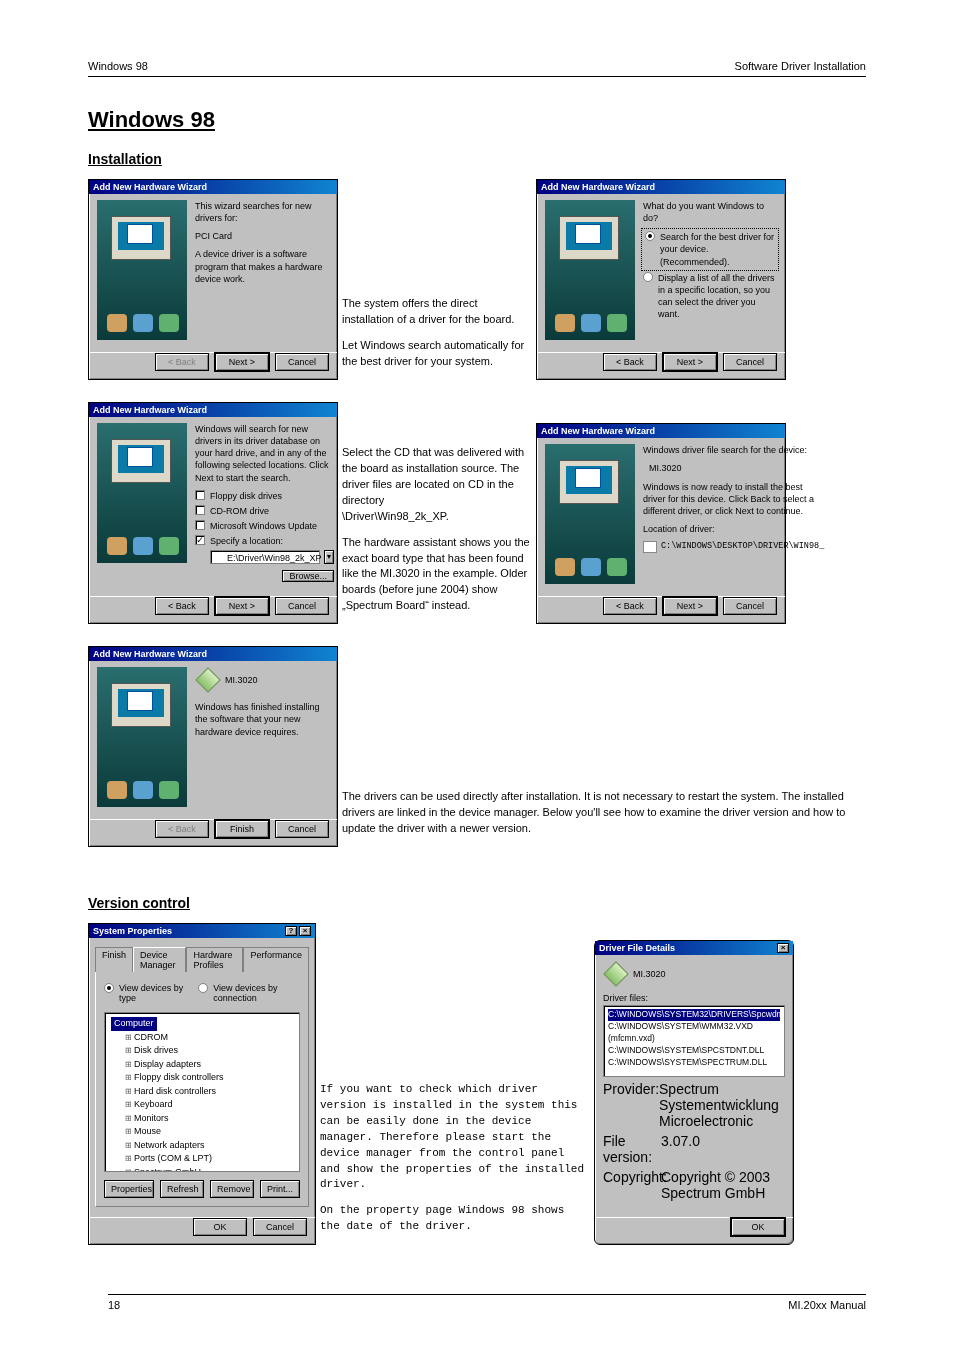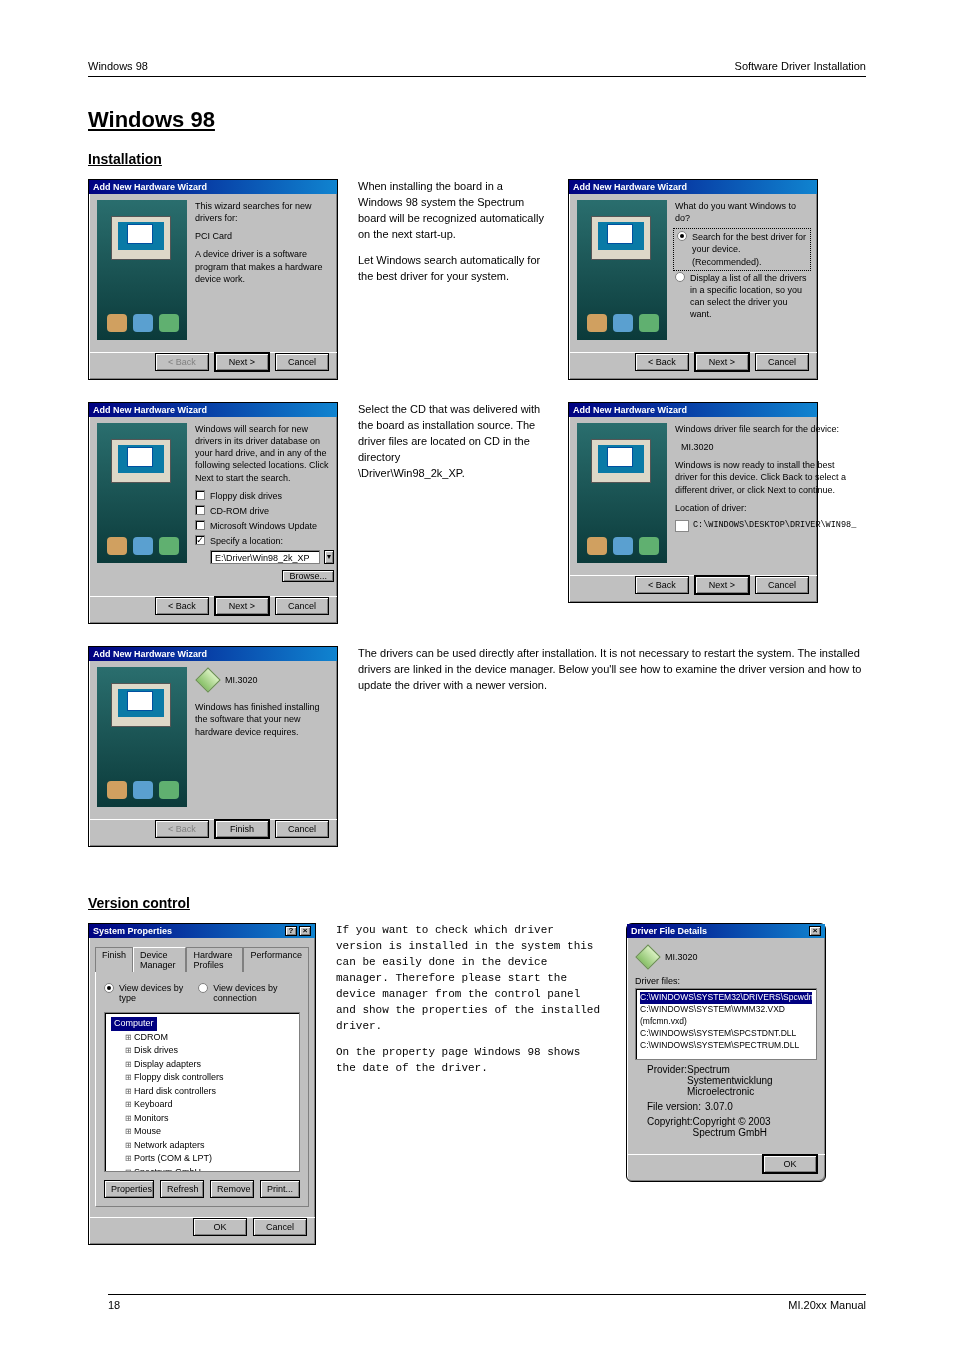--- a/index.html
+++ b/index.html
@@ -20,21 +20,21 @@
   h1.title {
     font-size: 22px; font-weight: bold;
     text-decoration: underline;
     margin-bottom: 18px;
   }
   h2.subtitle {
     font-size: 14px; font-weight: bold;
     text-decoration: underline;
     margin-bottom: 12px;
   }
-  .row { display: flex; gap: 20px; margin-bottom: 22px; align-items: flex-start; }
+  .row { display: flex; gap: 4px; margin-bottom: 22px; align-items: flex-end; }
   .bodytext { font-size: 11px; line-height: 1.45; color: #000; }
   .bodytext p { margin-bottom: 10px; }
   .flex-fill { flex: 1 1 0; }
 
   
   .win {
     font-family: Tahoma, "MS Sans Serif", sans-serif;
     font-size: 9px;
     color: #000;
     background: #c0c0c0;
@@ -100,21 +100,21 @@
   .checkbox, .radio { display:flex; align-items:flex-start; gap:5px; margin:3px 0; font-size:9px;}
   .checkbox .box { width:10px; height:10px; background:#fff; border:1px solid #808080; box-shadow: inset 1px 1px 0 #000; flex-shrink:0;}
   .checkbox .box.checked::after{content:"✓"; font-size:9px; line-height:8px; display:block; text-align:center;}
   .radio .dot { width:10px; height:10px; border-radius:50%; background:#fff; border:1px solid #808080; flex-shrink:0; position:relative;}
   .radio .dot.on::after{content:""; position:absolute; inset:2px; background:#000; border-radius:50%;}
   .radio.dashed { outline:1px dotted #000; outline-offset:1px; padding:1px 2px;}
 
   .sunken-input {
     background:#fff; border:1px solid #808080;
     box-shadow: inset 1px 1px 0 #000;
-    padding:1px 4px; font-size:9px; height:14px; line-height:12px;
+    padding:1px 16px; font-size:9px; height:14px; line-height:12px;
     display:inline-block;
   }
 
   
   .tabs { display:flex; gap:0; margin-top:4px;}
   .tab {
     background:#c0c0c0; border:1px solid #808080; border-bottom:none;
     padding:2px 6px; font-size:9px; position:relative; top:1px;
   }
   .tab.active { background:#c0c0c0; border-color:#fff #808080 #c0c0c0 #fff; z-index:2;}
@@ -128,21 +128,21 @@
   .tree ul { list-style:none; padding-left:14px;}
   .tree li::before{ content:"⊞ "; color:#606060; font-size:8px;}
   .tree li.minus::before{ content:"⊟ "; }
 
   
   .filesbox {
     background:#fff; border:1px solid #808080; box-shadow: inset 1px 1px 0 #000;
     padding:3px 4px; font-size:8.5px; line-height:1.4; height:72px; overflow:hidden;
   }
   .filesbox .sel { background:#000080; color:#fff; display:block;}
-  .kv { display:flex; font-size:10px; margin:4px 12px;}
+  .kv { display:flex; font-size:14px; margin:4px 0;}
   .kv .k { width:58px;}
   .diamond {
     width:18px; height:18px; transform: rotate(45deg);
     background: linear-gradient(#d8f0c0,#88c068);
     border:1px solid #6a9050; margin:4px 8px 4px 4px; flex-shrink:0;
   }
   .headerrow { display:flex; align-items:center;}
 
   .footer-line {
     margin-top:auto; border-top:1px solid #000; padding-top:4px;
@@ -185,21 +185,21 @@
         </div>
       </div>
       <div class="btnbar">
         <span class="w98btn disabled">&lt; Back</span>
         <span class="w98btn default">Next &gt;</span>
         <span class="w98btn">Cancel</span>
       </div>
     </div>
 
     <div class="bodytext" style="width:190px;">
-      <p>When installing the board in a Windows 98 system the Spectrum board will be recognized automatically on the next start-up.</p>
+      <p>The system offers the direct installation of a driver for the board.</p>
       <p>Let Windows search automatically for the best driver for your system.</p>
     </div>
 
     <div class="win" style="width:250px;">
       <div class="titlebar">
           <span>Add New Hardware Wizard</span>
         </div>
       <div class="body wiz">
         <div class="side">
           <div class="monitor"></div>
@@ -274,20 +274,21 @@
       </div>
       <div class="btnbar">
         <span class="w98btn">&lt; Back</span>
         <span class="w98btn default">Next &gt;</span>
         <span class="w98btn">Cancel</span>
       </div>
     </div>
 
     <div class="bodytext" style="width:190px;">
       <p><span>Select the CD that was delivered with the board as installation source. The driver files are located on CD in the directory</span><br><span>\Driver\Win98_2k_XP.</span></p>
+      <p>The hardware assistant shows you the exact board type that has been found like the MI.3020 in the example. Older boards (before june 2004) show „Spectrum Board“ instead.</p>
     </div>
 
     <div class="win" style="width:250px;">
       <div class="titlebar">
           <span>Add New Hardware Wizard</span>
         </div>
       <div class="body wiz">
         <div class="side">
           <div class="monitor"></div>
             <div class="docicon"></div>

